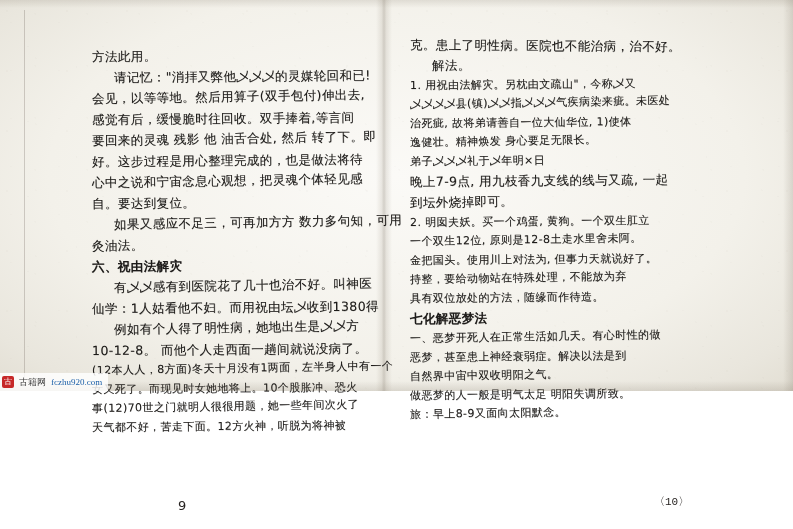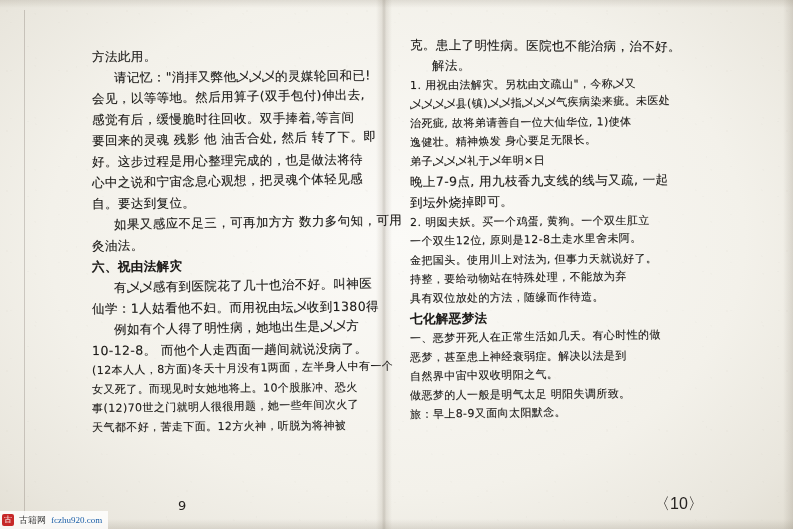--- a/index.html
+++ b/index.html
@@ -9,21 +9,21 @@
   }
   body {
     width: 793px;
     height: 529px;
     font-family: "Liberation Serif", serif;
     overflow: hidden;
   }
   #page {
     position: relative;
     width: 793px;
-    height: 529px;
+    height: 391px;
     background: #fdba74;
     box-sizing: border-box;
   }
   
   #paper {
     position: absolute;
     inset: 0;
     background:
       radial-gradient(ellipse at 50% 45%, #fbfaf7 0%, #f3f1ea 62%, #e9e6dd 88%, #e2ded3 100%);
   }
@@ -101,22 +101,22 @@
     left: 178px;
     top: 498px;
     font-family: "DejaVu Sans", sans-serif;
     font-size: 13px;
     color: #262220;
   }
   .page-num-right {
     position: absolute;
     left: 262px;
     top: 494px;
-    font-family: Liberation Sans, sans-serif;
-    font-size: 16px;
+    font-family: Liberation Mono, monospace;
+    font-size: 11px;
     color: #262220;
   }
   
   #watermark {
     position: absolute;
     left: 0;
     bottom: 0;
     display: flex;
     align-items: center;
     height: 18px;

